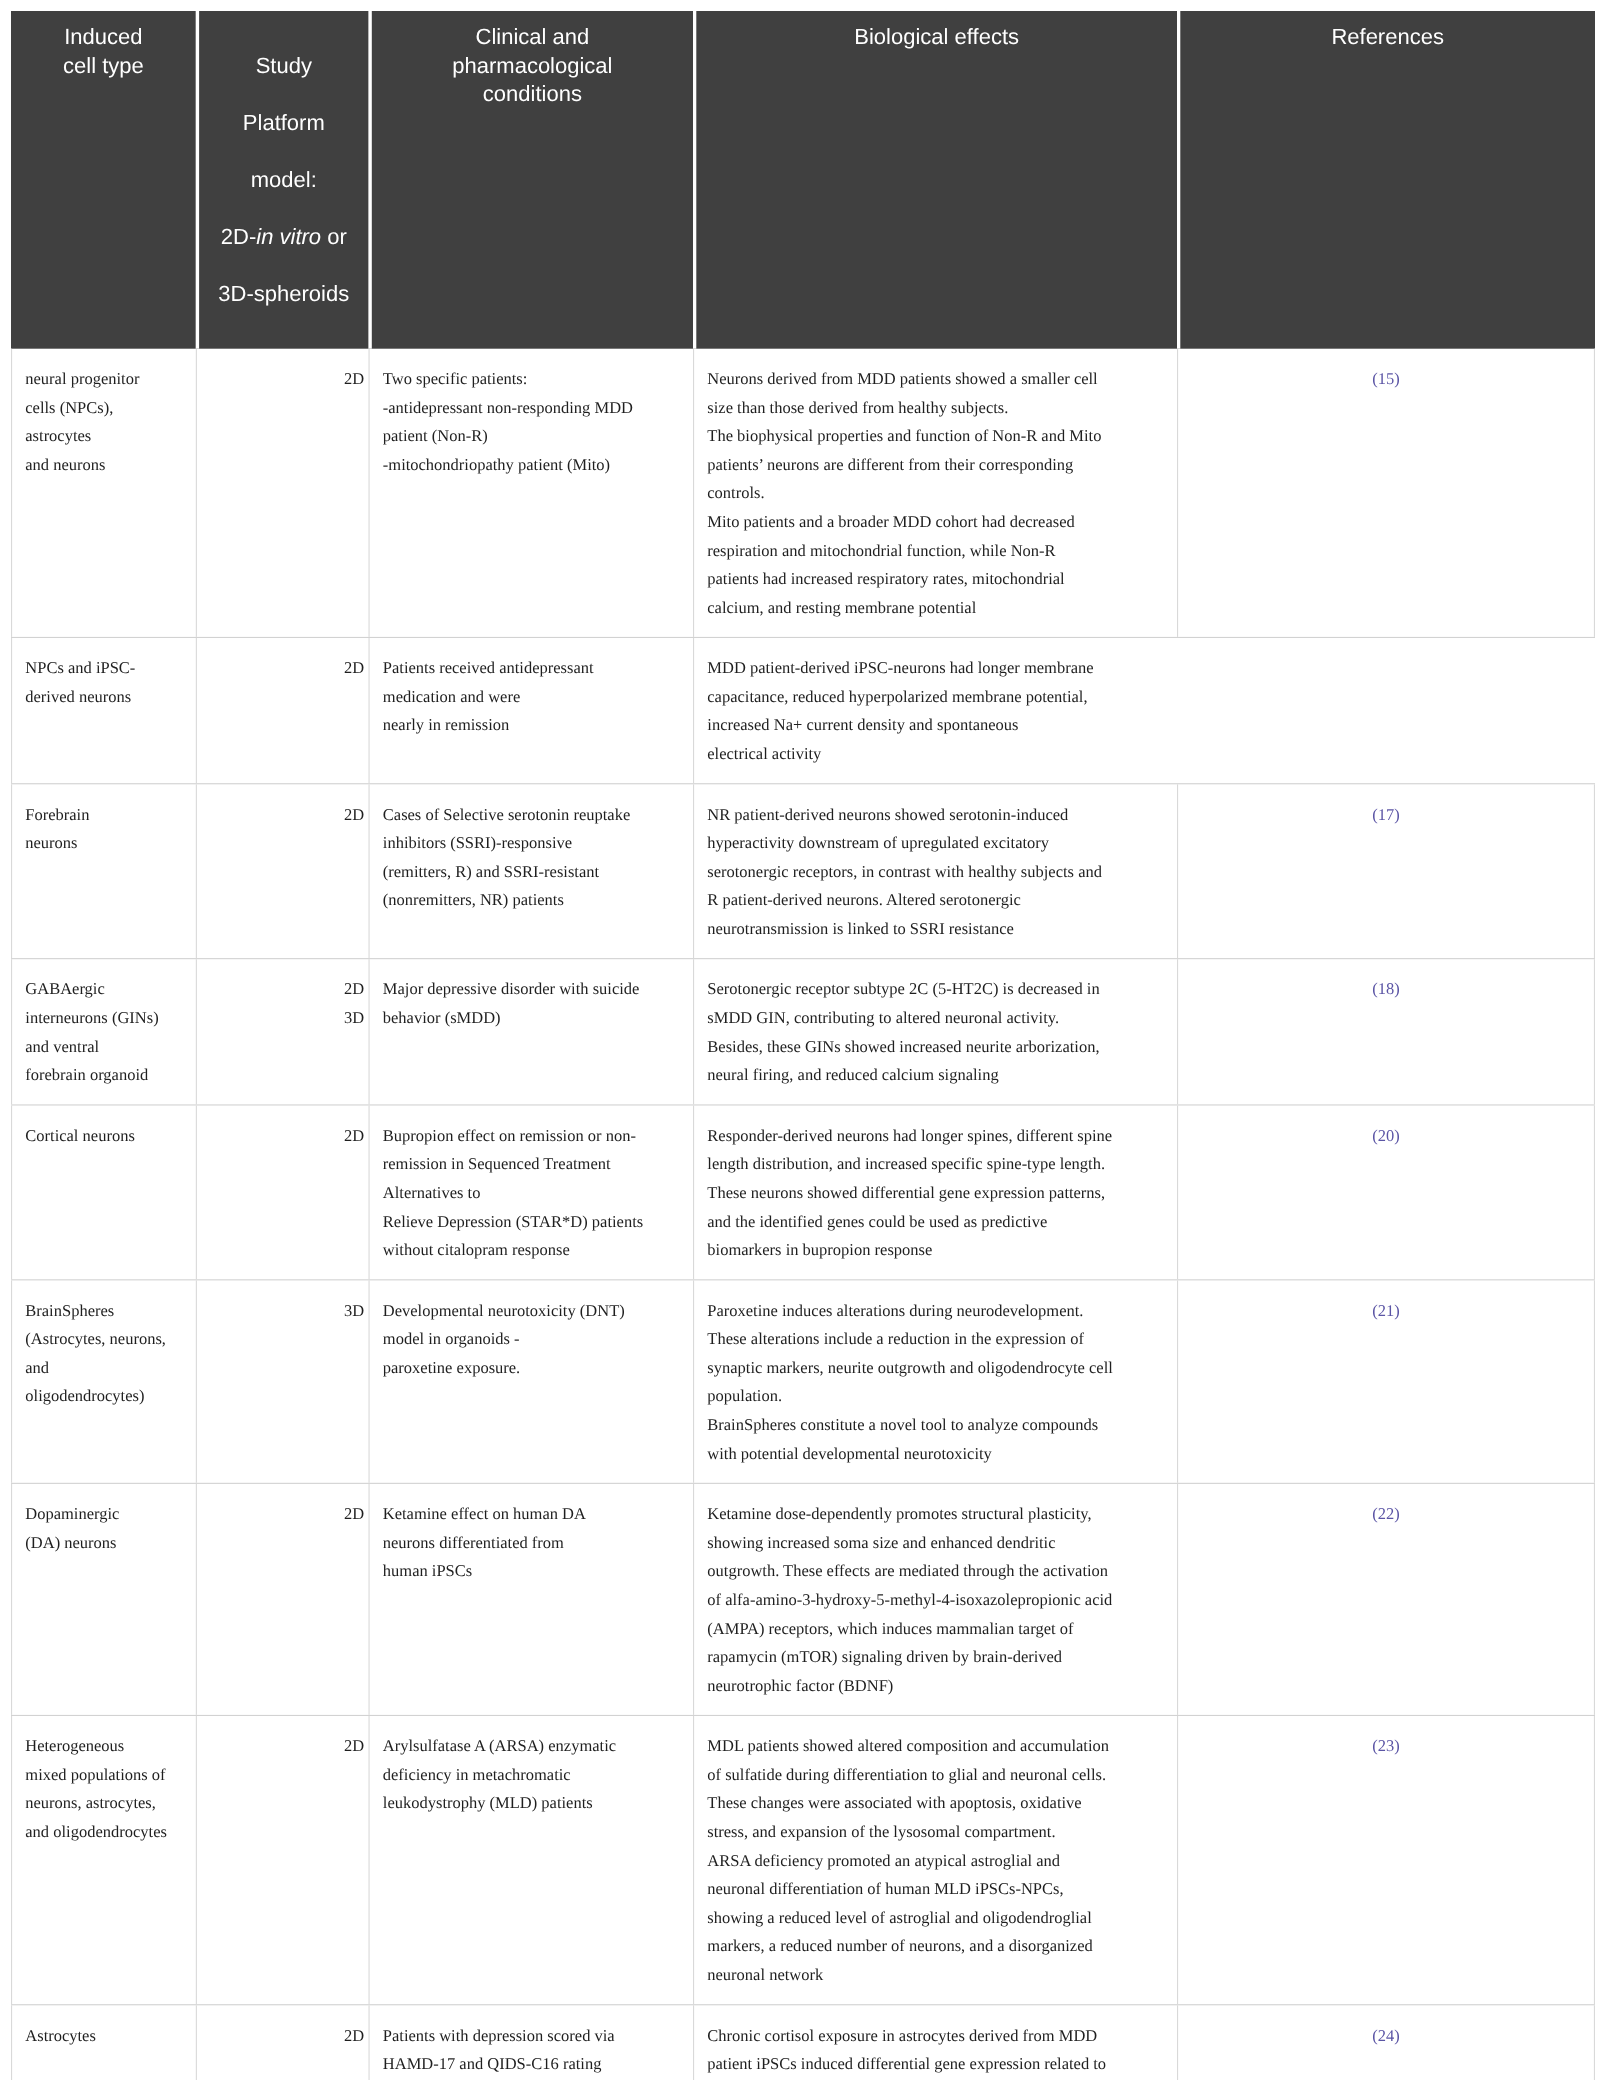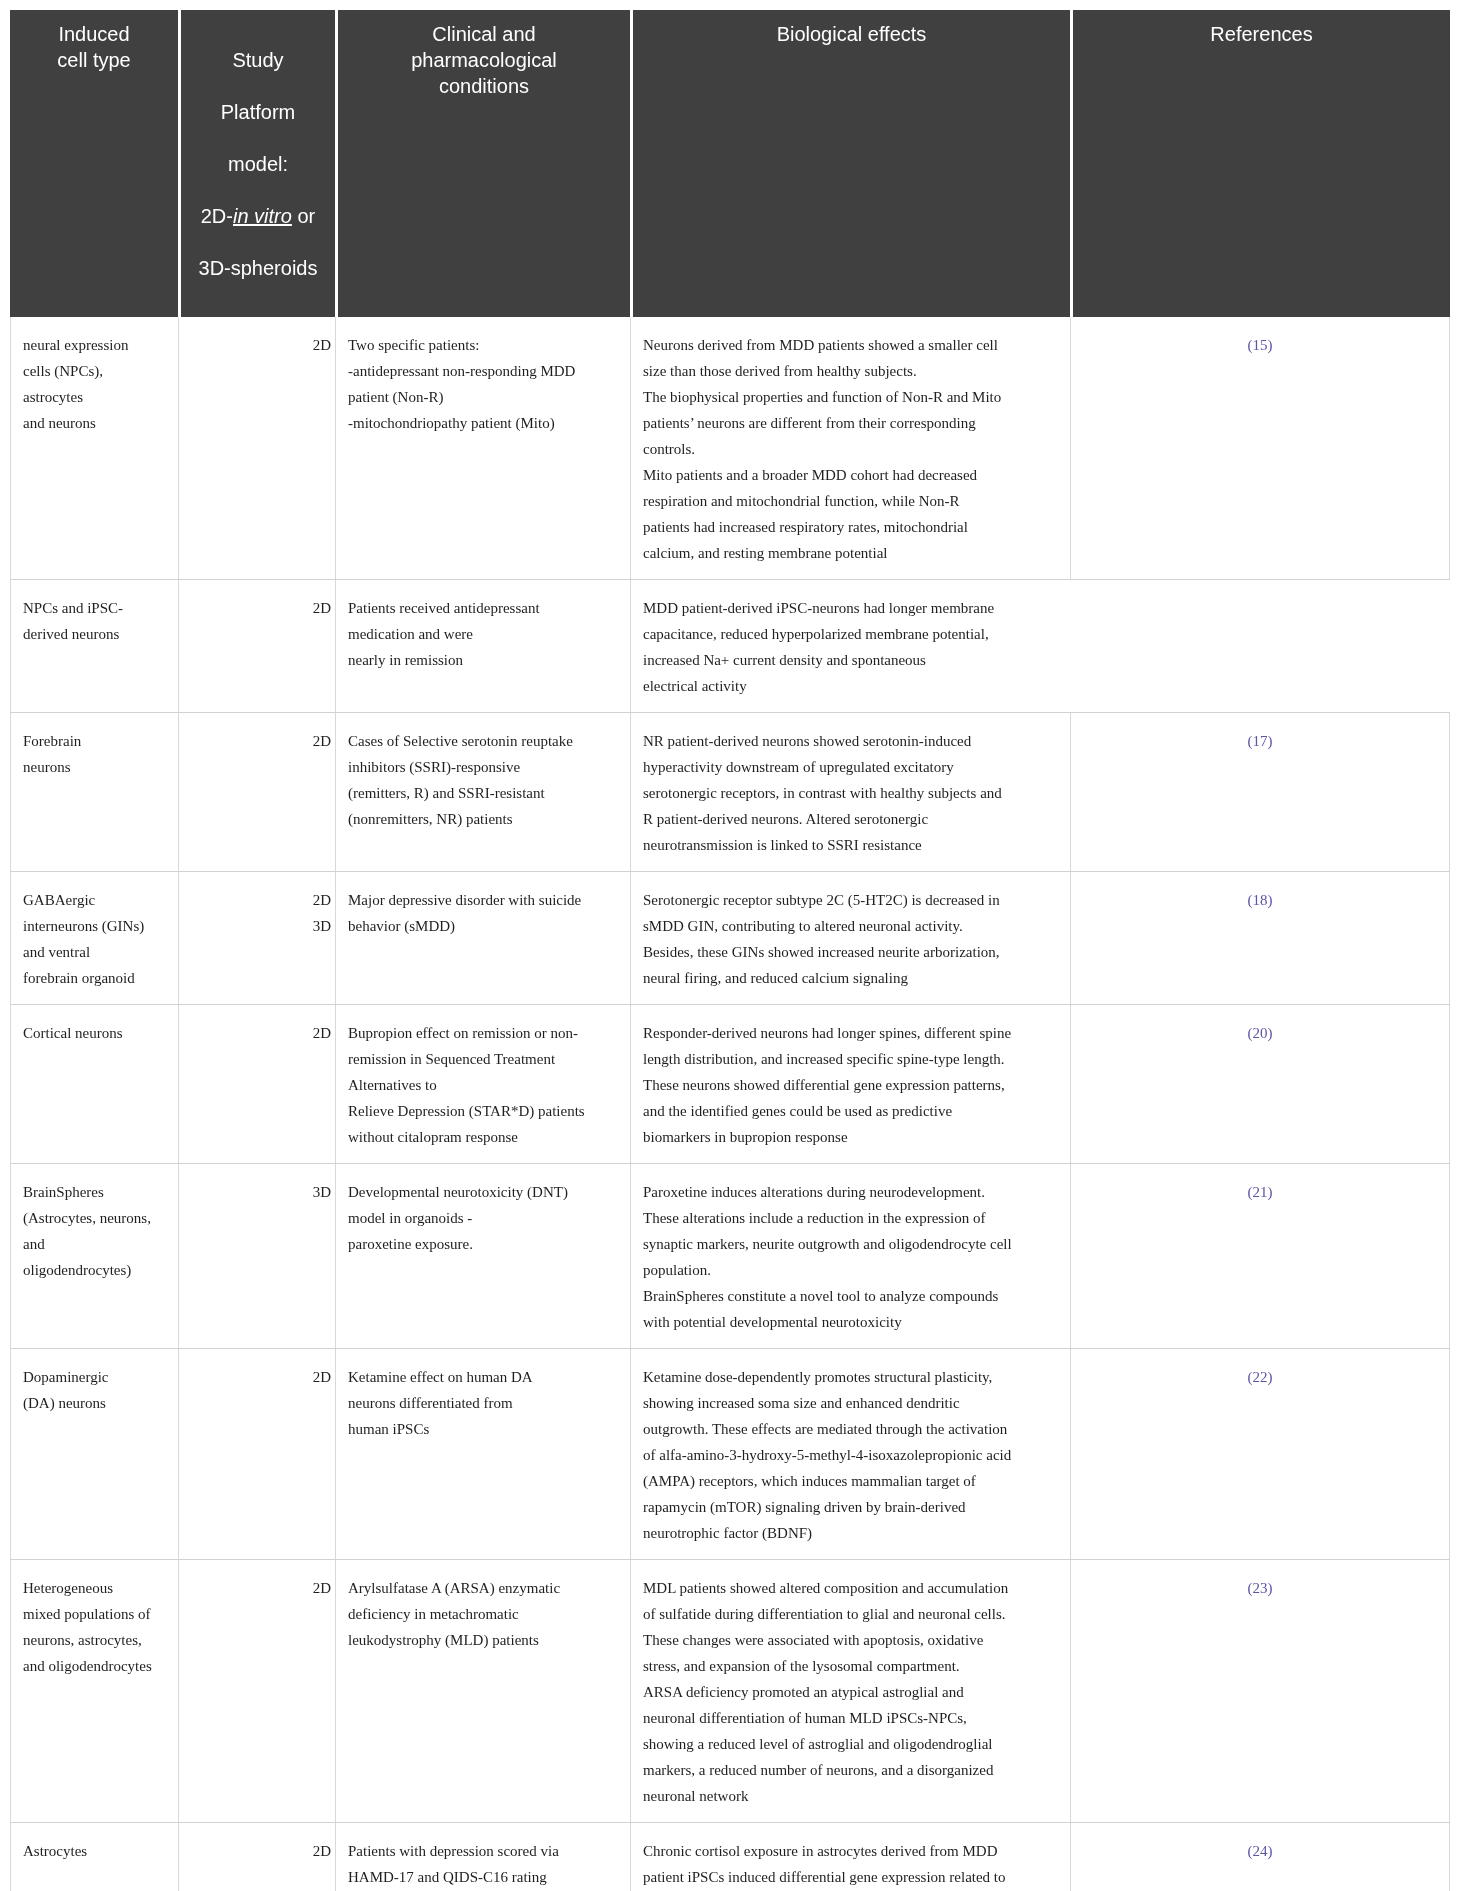--- a/index.html
+++ b/index.html
@@ -6,21 +6,21 @@
   .page{width:1460px;min-height:1891px;box-sizing:border-box;padding:10px 10px 0 10px;background:#ffffff;}
   .tbl{width:1440px;}
   .thead,.trow{display:grid;grid-template-columns:168px 157px 295px 440px 1fr;}
   .th{
     background:#404040;color:#ffffff;
     font-family:"Liberation Sans",sans-serif;font-size:20px;line-height:26px;font-weight:400;
     text-align:center;padding:11px 6px 10px 6px;white-space:pre-line;box-sizing:border-box;
   }
   .th + .th{border-left:3px solid #ffffff;}
   .th .hline{white-space:pre-wrap;}
-  .th .it{font-style:italic;text-decoration:underline;}
+  .th .it{font-style:italic;}
   .tbody{border-bottom:2px solid #e2e2e2;}
   .trow{border-bottom:1px solid #d2d2d2;}
   .td{
     font-family:"Liberation Serif",serif;font-size:15px;line-height:26px;color:#1f1f1f;
     padding:15px 8px 13px 12px;white-space:pre-line;box-sizing:border-box;
     border-left:1px solid #d9d9d9;
   }
   .td.c5{border-right:1px solid #d9d9d9;}
   .td.c2{text-align:right;padding-left:4px;padding-right:4px;}
   .td.c5{text-align:center;padding-left:4px;padding-right:4px;}
@@ -45,21 +45,21 @@
       <div class="th">Clinical and
 pharmacological
 conditions</div>
       <div class="th">Biological effects</div>
       <div class="th">References</div>
     </div>
 
     <div class="tbody">
 
       <div class="trow">
-        <div class="td c1">neural expression
+        <div class="td c1">neural progenitor
 cells (NPCs),
 astrocytes
 and neurons</div>
         <div class="td c2">2D</div>
         <div class="td c3">Two specific patients:
 -antidepressant non-responding MDD
 patient (Non-R)
 -mitochondriopathy patient (Mito)</div>
         <div class="td c4">Neurons derived from MDD patients showed a smaller cell
 size than those derived from healthy subjects.

